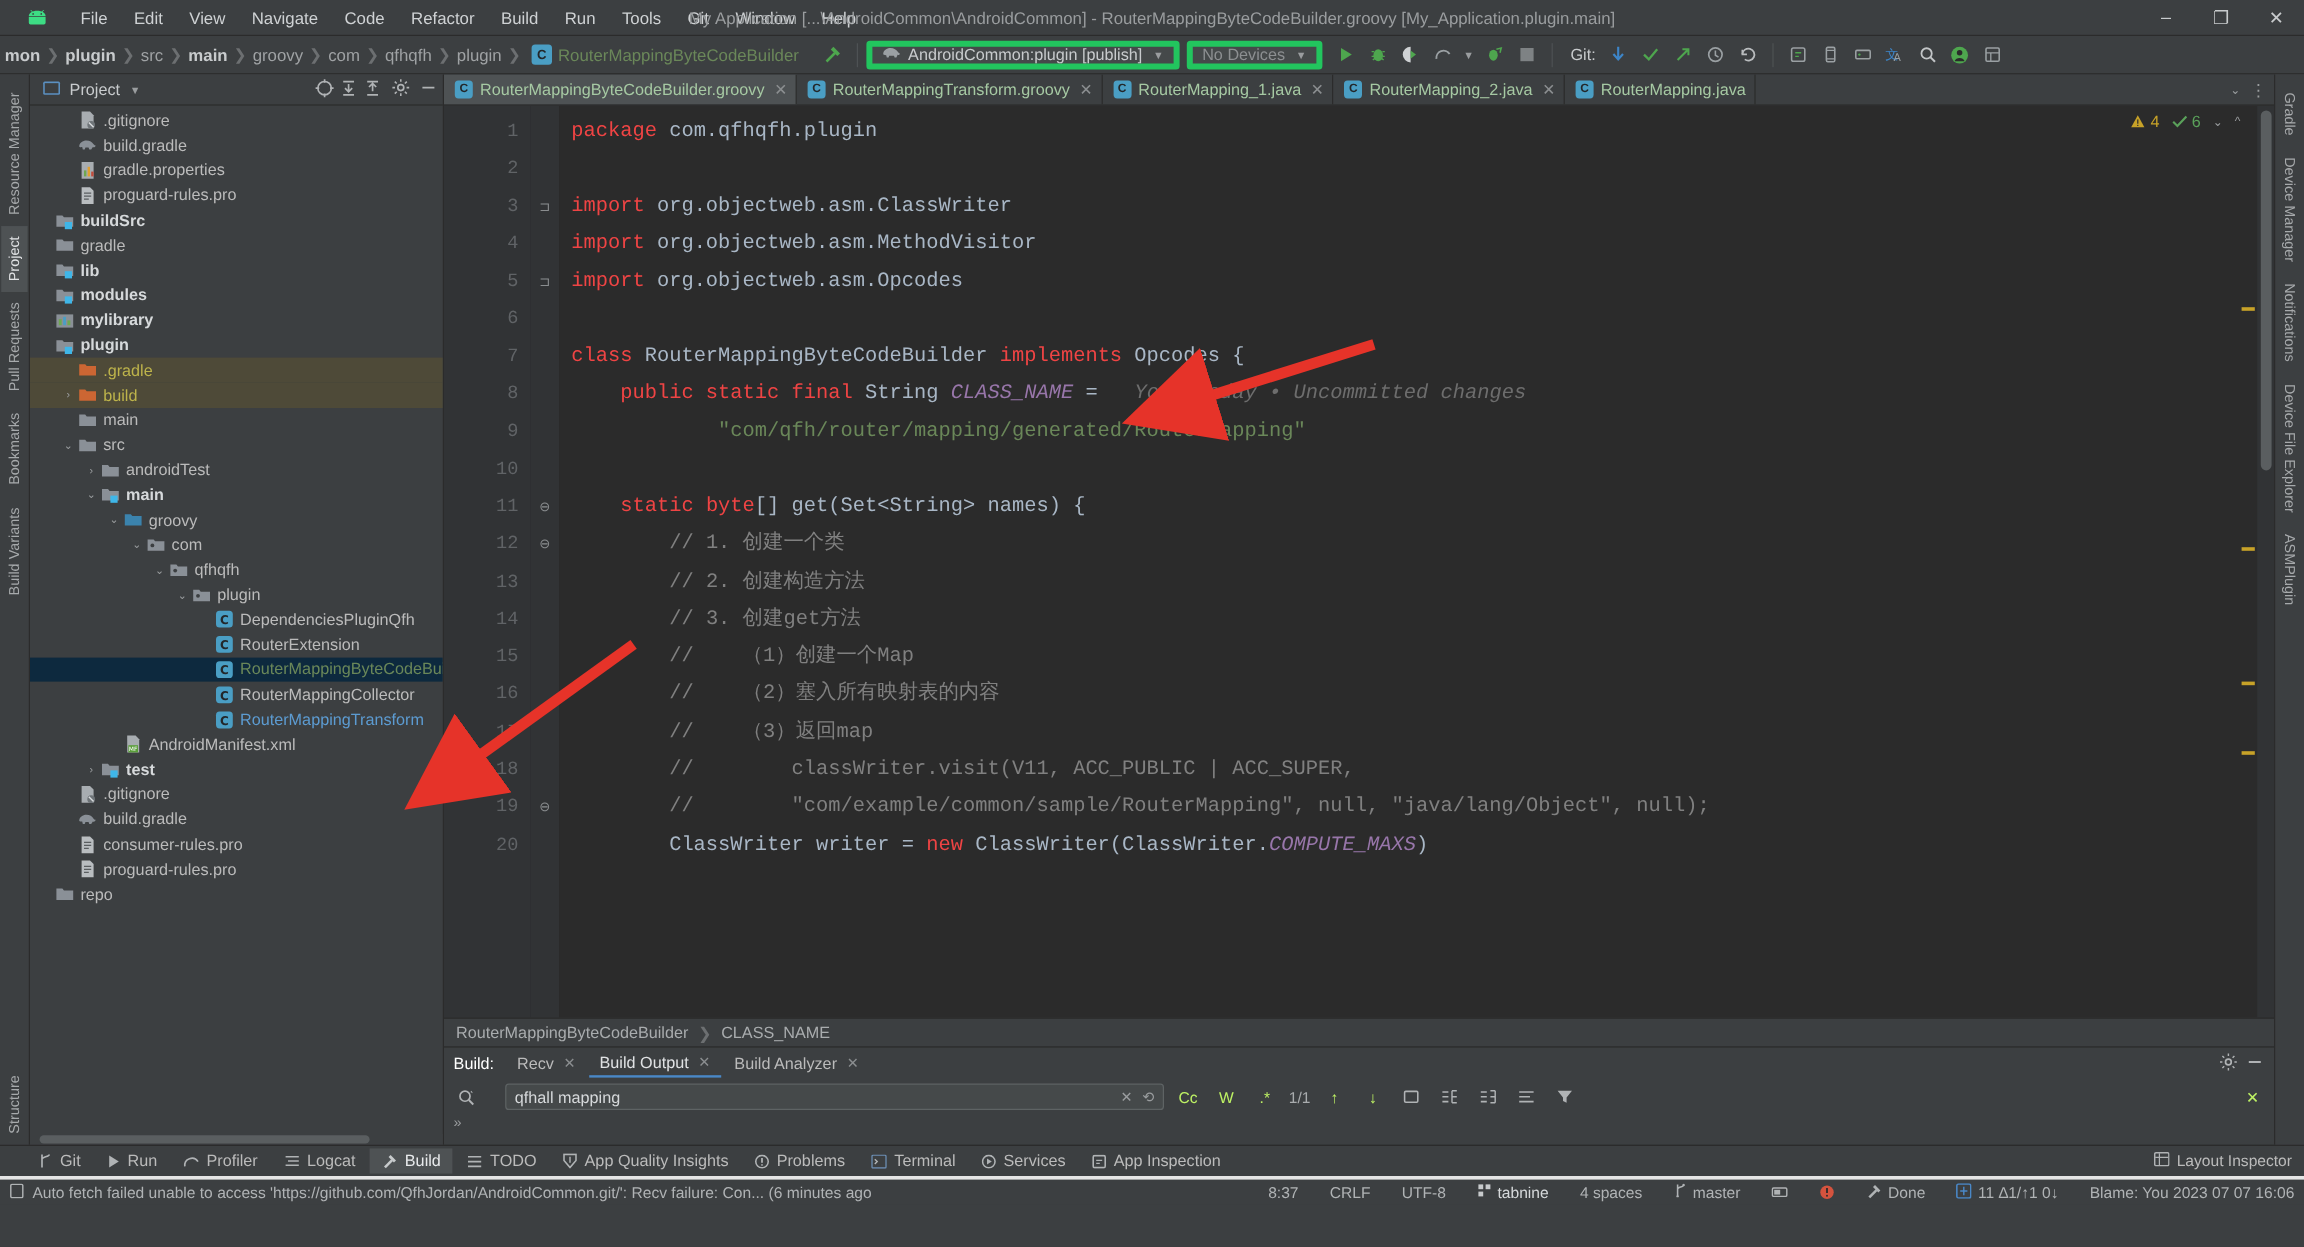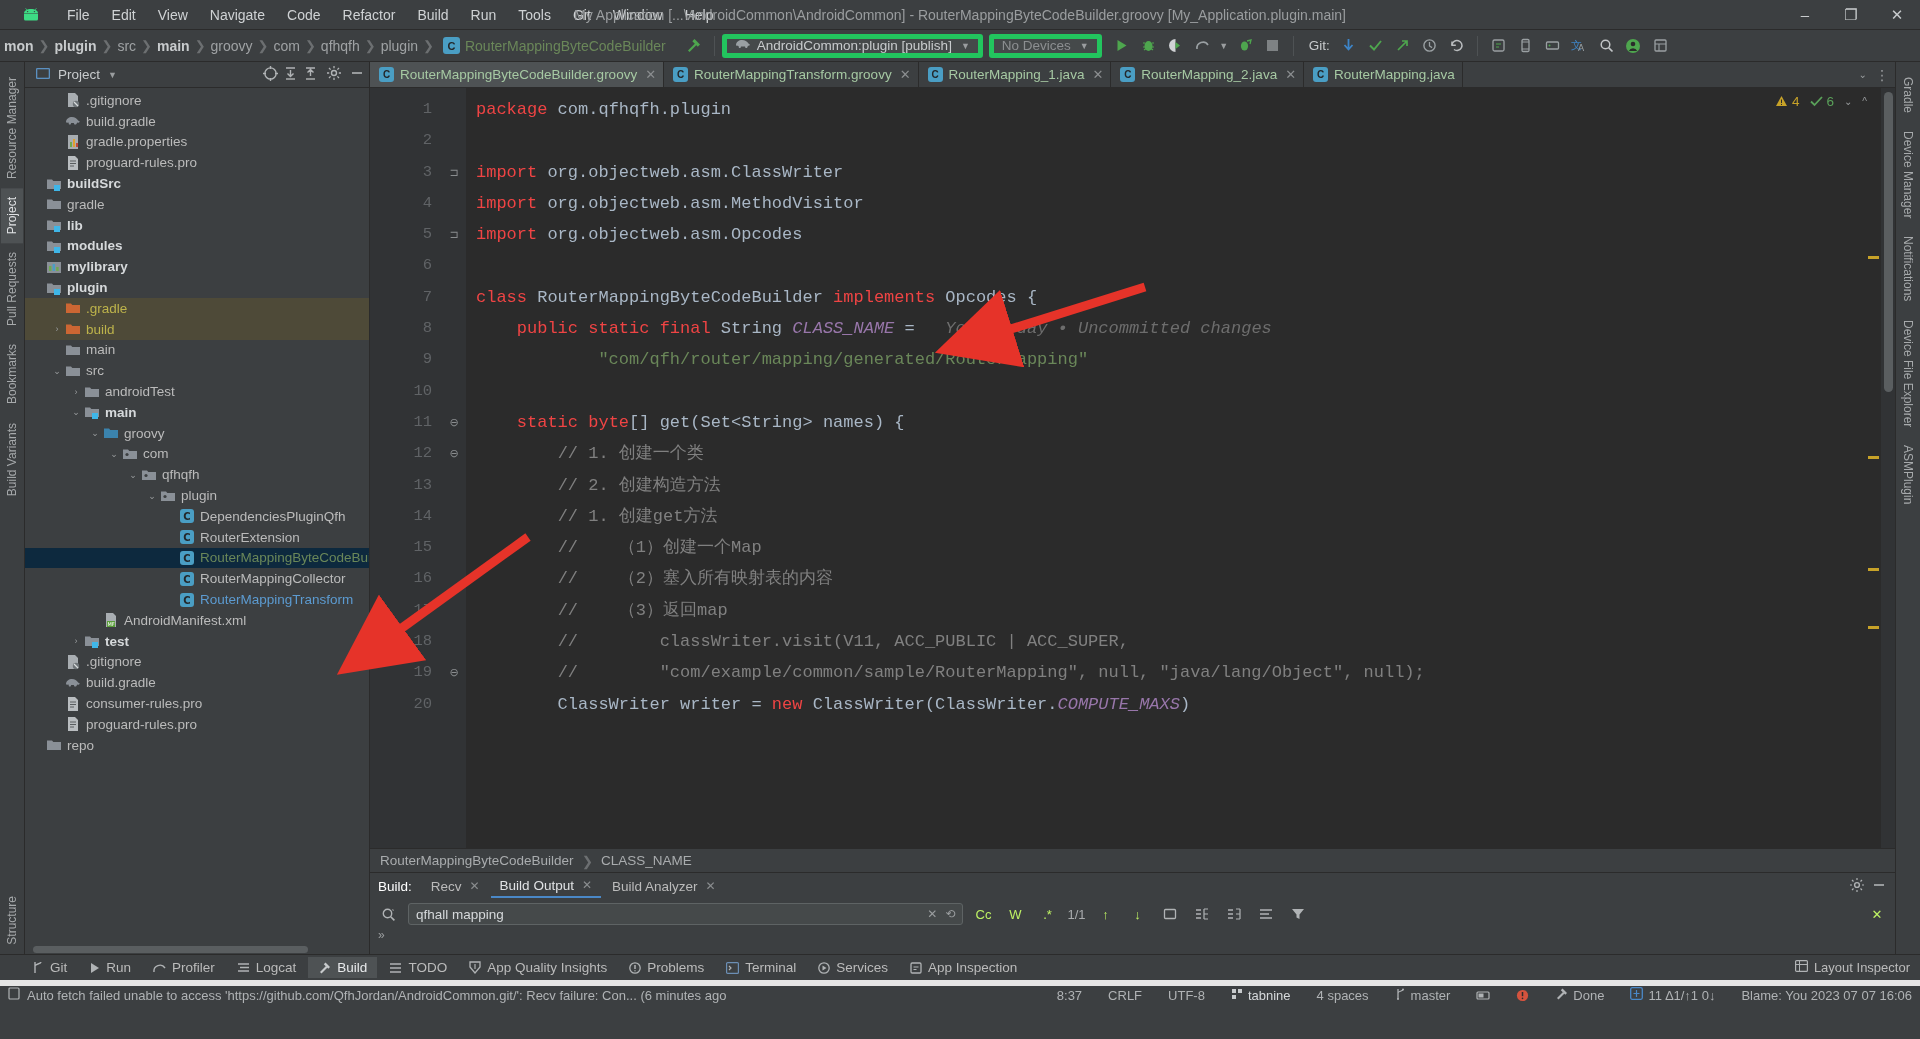--- a/index.html
+++ b/index.html
@@ -120,38 +120,38 @@
   .build-head{ height:26px; display:flex; align-items:center; padding-left:8px; }
   .build-head .lab{ font-size:13.5px; color:#ffffff; margin-right:10px; }
   .btab{ display:flex; align-items:center; font-size:13.5px; color:#bbbbbb;
          padding:3px 9px; margin-right:2px; }
   .btab.active{ border-bottom:2px solid #4a88c7; color:#e0e2e4; }
   .btab .x{ margin-left:8px; color:#8b8e90; font-size:12px; }
   .build-head .r{ margin-left:auto; display:flex; gap:6px; padding-right:8px; align-items:center; }
   .build-row2{ height:30px; display:flex; align-items:center; padding:0 6px; gap:8px; }
   .search-field{ flex:1; height:22px; background:#45494a; border:1px solid #5e6364;
                  border-radius:3px; display:flex; align-items:center; padding:0 7px;
-                 font-size:13.5px; color:#d6d9db; max-width:700px; }
+                 font-size:13.5px; color:#d6d9db; max-width:700px;margin-left:13px; }
   .search-field .rt{ margin-left:auto; display:flex; gap:8px; color:#9a9d9f; font-size:12px; }
   .cnt{ font-size:13px; color:#a9acae; }
   .b2ico{ width:24px;height:22px;display:flex;align-items:center;justify-content:center;
           color:#bef264; }
   .build-row3{ height:12px; display:flex; align-items:center; padding-left:8px; }
 
   
   .bottombar{ height:26px; background:#3c3f41; border-top:1px solid #2b2b2b;
               display:flex; align-items:center; padding-left:22px; flex:0 0 26px; }
   .btool{ display:flex; align-items:center; font-size:13.5px; color:#bbbbbb; padding:3px 10px;
           margin-right:2px; }
   .btool.active{ background:#4e5254; color:#e8eaec; }
   .btool .ic{ margin-right:6px; display:flex; }
   .bottombar .right{ margin-left:auto; display:flex; align-items:center; padding-right:10px; }
 
   
-  .status{ height:24px; background:#3c3f41; border-top:6px solid #e5e5e5;
+  .status{ height:24px; background:#3c3f41; border-top:3px solid #e5e5e5;
            display:flex; align-items:center; font-size:13px; color:#b0b3b5;
            padding:0 8px; flex:0 0 24px; }
   .status .seg{ display:flex; align-items:center; margin-right:14px; white-space:nowrap; }
   .status .right{ margin-left:auto; display:flex; align-items:center; gap:12px; }
   .tabnine{ color:#d6d9db; }
 
   
   .arrow-ov{ position:absolute; inset:0; pointer-events:none; z-index:30; }
 </style>
 </head>
@@ -841,21 +841,21 @@
             <div class="cline"><span class="kw">import</span> org.objectweb.asm.MethodVisitor</div>
             <div class="cline"><span class="kw">import</span> org.objectweb.asm.Opcodes</div>
             <div class="cline">&nbsp;</div>
             <div class="cline"><span class="kw">class</span> RouterMappingByteCodeBuilder <span class="kw">implements</span> Opcodes {</div>
             <div class="cline">    <span class="kw">public static final</span> String <span class="cst">CLASS_NAME</span> =   <span class="hint">You, Today • Uncommitted changes</span></div>
             <div class="cline">            <span class="str">"com/qfh/router/mapping/generated/RouterMapping"</span></div>
             <div class="cline">&nbsp;</div>
             <div class="cline">    <span class="kw">static</span> <span class="kw">byte</span>[] get(Set&lt;String&gt; names) {</div>
             <div class="cline">        <span class="cmt">// 1. 创建一个类</span></div>
             <div class="cline">        <span class="cmt">// 2. 创建构造方法</span></div>
-            <div class="cline">        <span class="cmt">// 1. 创建get方法</span></div>
+            <div class="cline">        <span class="cmt">// 3. 创建get方法</span></div>
             <div class="cline">        <span class="cmt">//    （1）创建一个Map</span></div>
             <div class="cline">        <span class="cmt">//    （2）塞入所有映射表的内容</span></div>
             <div class="cline">        <span class="cmt">//    （3）返回map</span></div>
             <div class="cline">        <span class="cmt">//        classWriter.visit(V11, ACC_PUBLIC | ACC_SUPER,</span></div>
             <div class="cline">        <span class="cmt">//        "com/example/common/sample/RouterMapping", null, "java/lang/Object", null);</span></div>
             <div class="cline">        ClassWriter writer = <span class="kw">new</span> ClassWriter(ClassWriter.<span class="cst">COMPUTE_MAXS</span>)</div>
           </div>
 
         <div class="insp">
           <span class="w">

